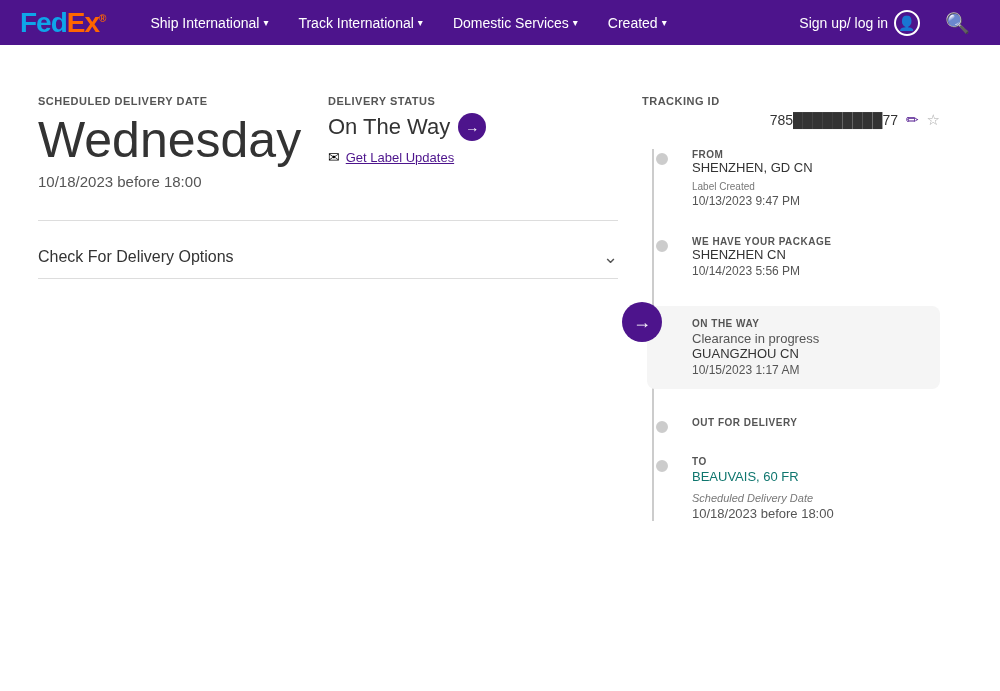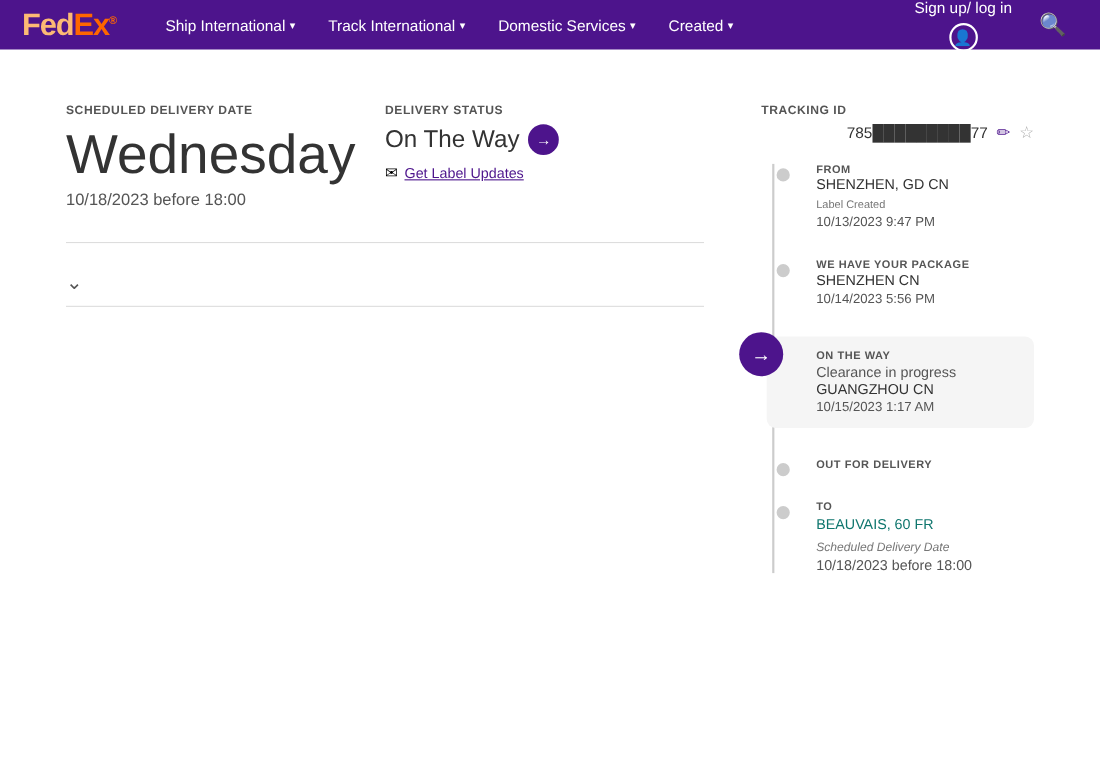--- a/index.html
+++ b/index.html
@@ -17,21 +17,21 @@
     .nav-logo {
       margin-right: 30px;
       display: flex;
       align-items: center;
     }
     .fedex-logo {
       font-size: 28px;
       font-weight: 900;
       letter-spacing: -1px;
     }
-    .fedex-fed { color: #fdba74; }
+    .fedex-fed { color: #0ea5e9; }
     .fedex-ex { color: #ff6600; }
     .fedex-dot { color: #ff6600; font-size: 10px; vertical-align: super; }
     .nav-items {
       display: flex;
       align-items: center;
       flex: 1;
       gap: 0;
     }
     .nav-item {
       color: #fff;
@@ -55,21 +55,20 @@
       margin-left: auto;
     }
     .nav-signin {
       color: #fff;
       font-size: 14px;
       display: flex;
       align-items: center;
       gap: 6px;
       cursor: pointer;
       padding: 0 10px;
-      flex-direction: column;
     }
     .nav-signin-icon {
       width: 26px;
       height: 26px;
       border: 2px solid #fff;
       border-radius: 50%;
       display: flex;
       align-items: center;
       justify-content: center;
       font-size: 14px;
@@ -77,22 +76,22 @@
     .nav-search {
       color: #fff;
       font-size: 20px;
       cursor: pointer;
       padding: 0 10px;
     }
 
     
     .main-content {
       display: flex;
-      padding: 50px 60px 30px 60px;
-      gap: 52px;
+      padding: 50px 60px 30px 38px;
+      gap: 24px;
     }
 
     
     .left-panel {
       flex: 0 0 580px;
     }
     .scheduled-label {
       font-size: 11px;
       font-weight: bold;
       color: #555;
@@ -378,20 +377,21 @@
         <div class="status-updates">
           <span class="status-updates-icon">✉</span>
           <span class="status-updates-text">Get Label Updates</span>
         </div>
       </div>
     </div>
 
     <hr class="divider">
 
     <div class="delivery-options-row">
+      <span class="delivery-options-text">Check For Delivery Options</span>
       <span class="delivery-options-chevron">⌄</span>
     </div>
     <hr class="delivery-options-divider">
   </div>
 
   <div class="right-panel">
     <div class="tracking-id-label">TRACKING ID</div>
     <div class="tracking-id-row">
       <span class="tracking-id-value">785█████████77</span>
       <span class="tracking-edit-icon">✏</span>

